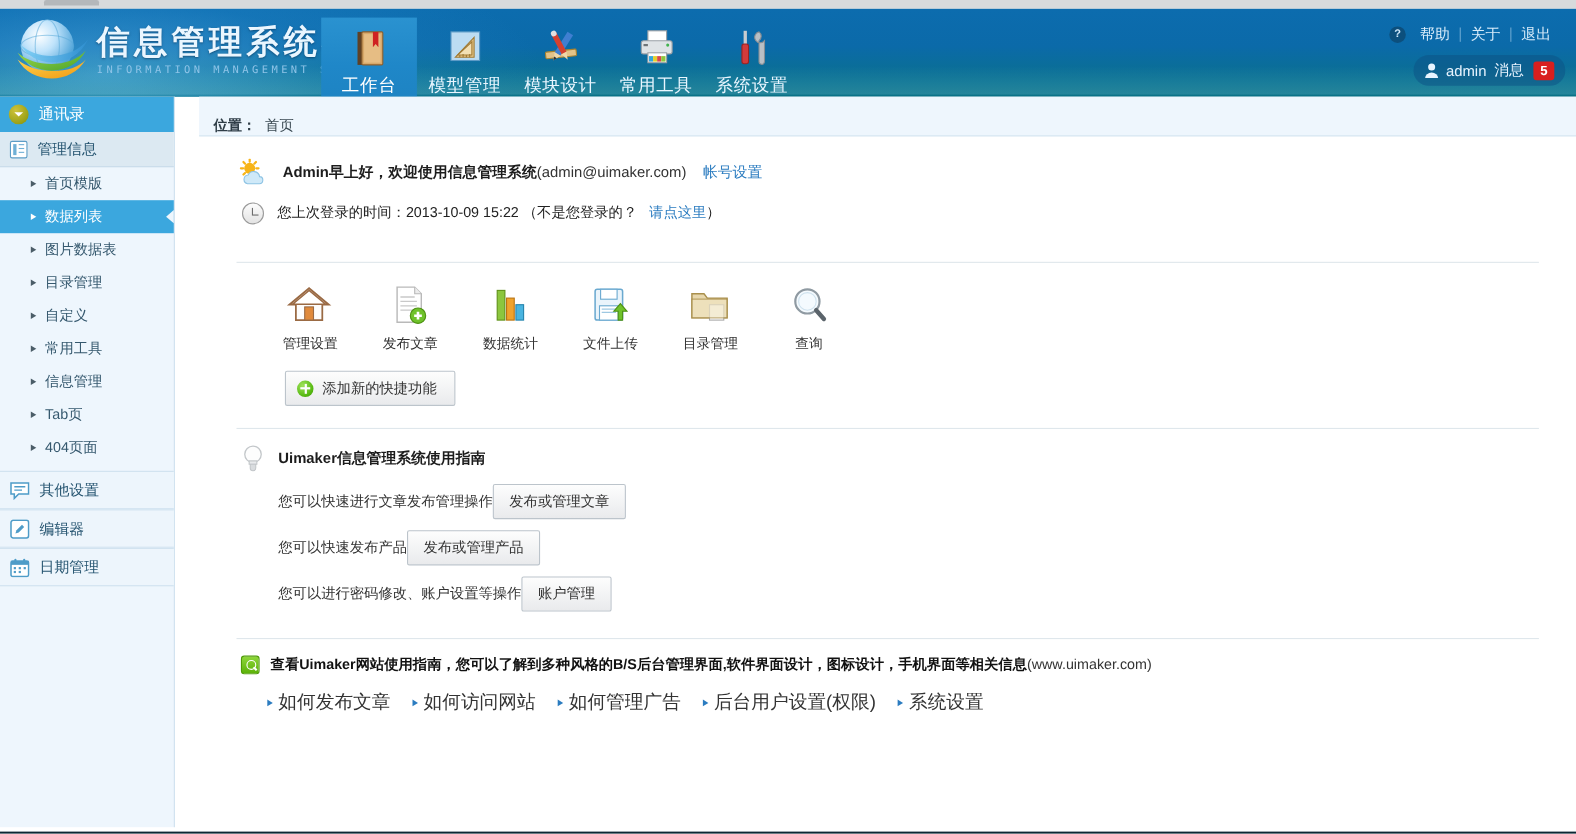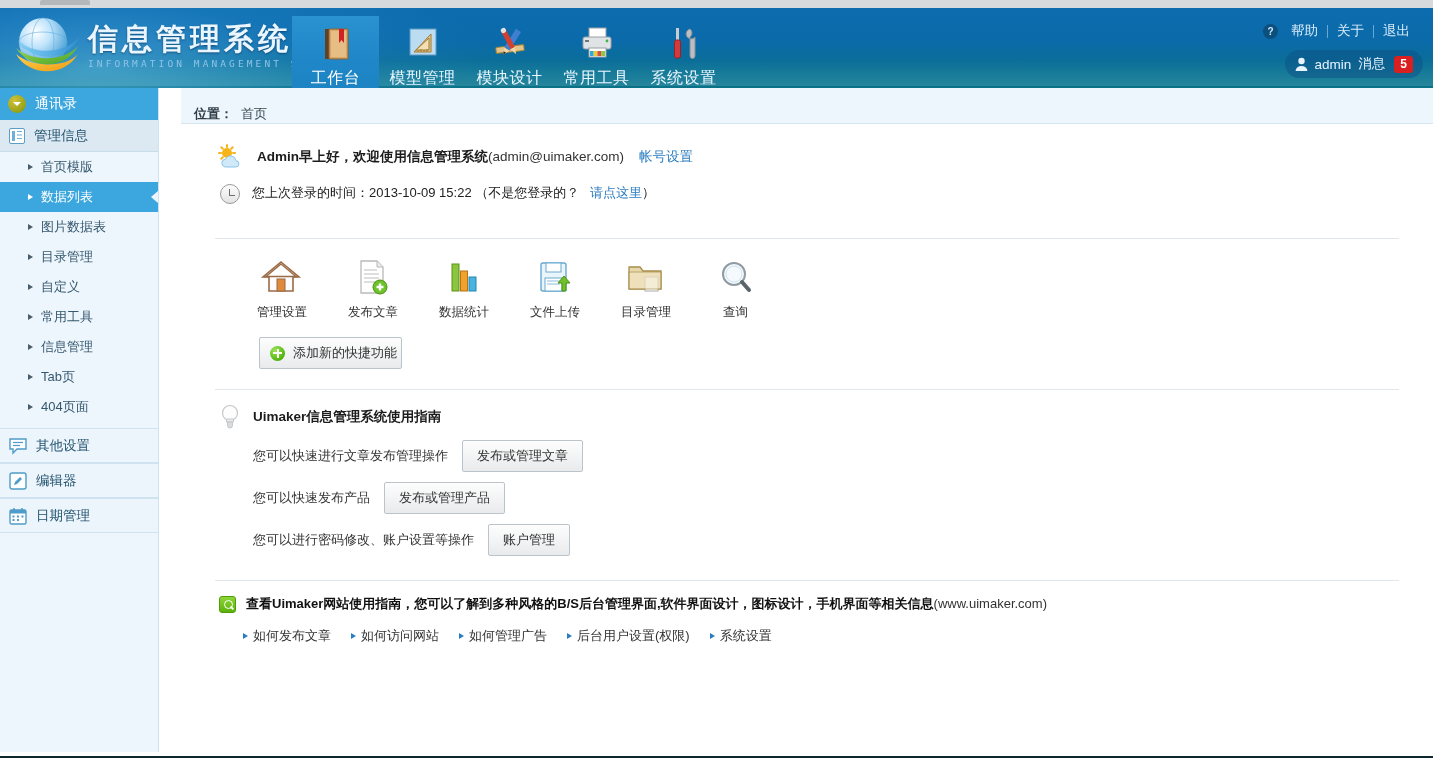--- a/index.html
+++ b/index.html
@@ -180,55 +180,55 @@
   .sc { width:47px; text-align:center; cursor:pointer;margin-left:16px; }
   .sc-ico { width:44px; height:40px; margin:0 auto; position:relative; }
   .sc-label { font-size:12.5px; color:#333; margin-top:7px; white-space:nowrap; }
 
   .btn {
     display:inline-flex; align-items:center; justify-content:center;
     background: linear-gradient(180deg,#fdfdfd 0%, #f3f4f5 50%, #e9eaec 100%);
     border:1px solid #bcc4cb; border-radius:2px; font-size:13px; color:#333;
     padding: 6px 14px; cursor:pointer;
   }
-  .btn-add { margin: 16px 0 0 58px; padding: 6px 4px 6px 10px; gap:8px; }
+  .btn-add { margin: 16px 0 0 58px; padding: 6px 16px 6px 10px; gap:8px; }
   .plus-ico {
     width:15px; height:15px; border-radius:50%;
     background: radial-gradient(circle at 35% 30%, #9fe35a, #56b911 65%, #3c9107 100%);
     position:relative; flex:none;
   }
   .plus-ico:before{content:"";position:absolute;left:3px;top:6.8px;width:9px;height:2px;background:#fff;}
   .plus-ico:after{content:"";position:absolute;left:6.5px;top:3.3px;width:2px;height:9px;background:#fff;}
 
   .guide { padding: 14px 0 0 14px; }
   .guide-head { display:flex; align-items:flex-start; }
   .bulb-ico { width:22px; height:26px; position:relative; margin-right:12px; margin-left:4px; flex:none;}
   .guide-title { font-size:13.5px; font-weight:bold; color:#1c1c1c; padding-top:4px; }
-  .guide-row { display:flex; align-items:center; padding-left:38px; margin-top:10px; gap:14px; }
+  .guide-row { display:flex; align-items:center; padding-left:38px; margin-top:10px; gap:0; }
   .guide-row span { font-size:13px; color:#333; }
 
   .notice { padding: 14px 0 0 14px; display:flex; align-items:flex-start; }
   .green-ico {
     width:17px; height:17px; border-radius:3px; flex:none; margin-right:10px; margin-left:4px; margin-top:1px;
     background: linear-gradient(180deg,#8ed63a,#5cb208);
     border:1px solid #4f9c07; position:relative;
   }
   .green-ico:before{
     content:""; position:absolute; left:3.5px; top:3px; width:7px; height:7px;
     border:1.6px solid #fff; border-radius:50%;
   }
   .green-ico:after{
     content:""; position:absolute; left:10px; top:10px; width:4px; height:1.8px;
     background:#fff; transform: rotate(45deg);
   }
   .notice-txt { font-size:13px; color:#111; font-weight:bold; line-height:18px; }
   .notice-txt .reg { font-weight:normal; color:#333; }
 
   .sublinks { display:flex; padding: 14px 0 0 42px; gap:20px; }
-  .sublink { display:flex; align-items:center; font-size:13px; color:#333; cursor:pointer; }
+  .sublink { display:flex; align-items:center; font-size:17px; color:#333; cursor:pointer; }
   .sublink .tri {
     width:0;height:0;border-left:5px solid #2b7cc0;
     border-top:3.5px solid transparent;border-bottom:3.5px solid transparent;
     margin-right:5px;
   }
 
   .bottom-strip { position:absolute; left:0; bottom:0; width:1433px; height:2px; background:#0d2733; }
 </style>
 </head>
 <body>

